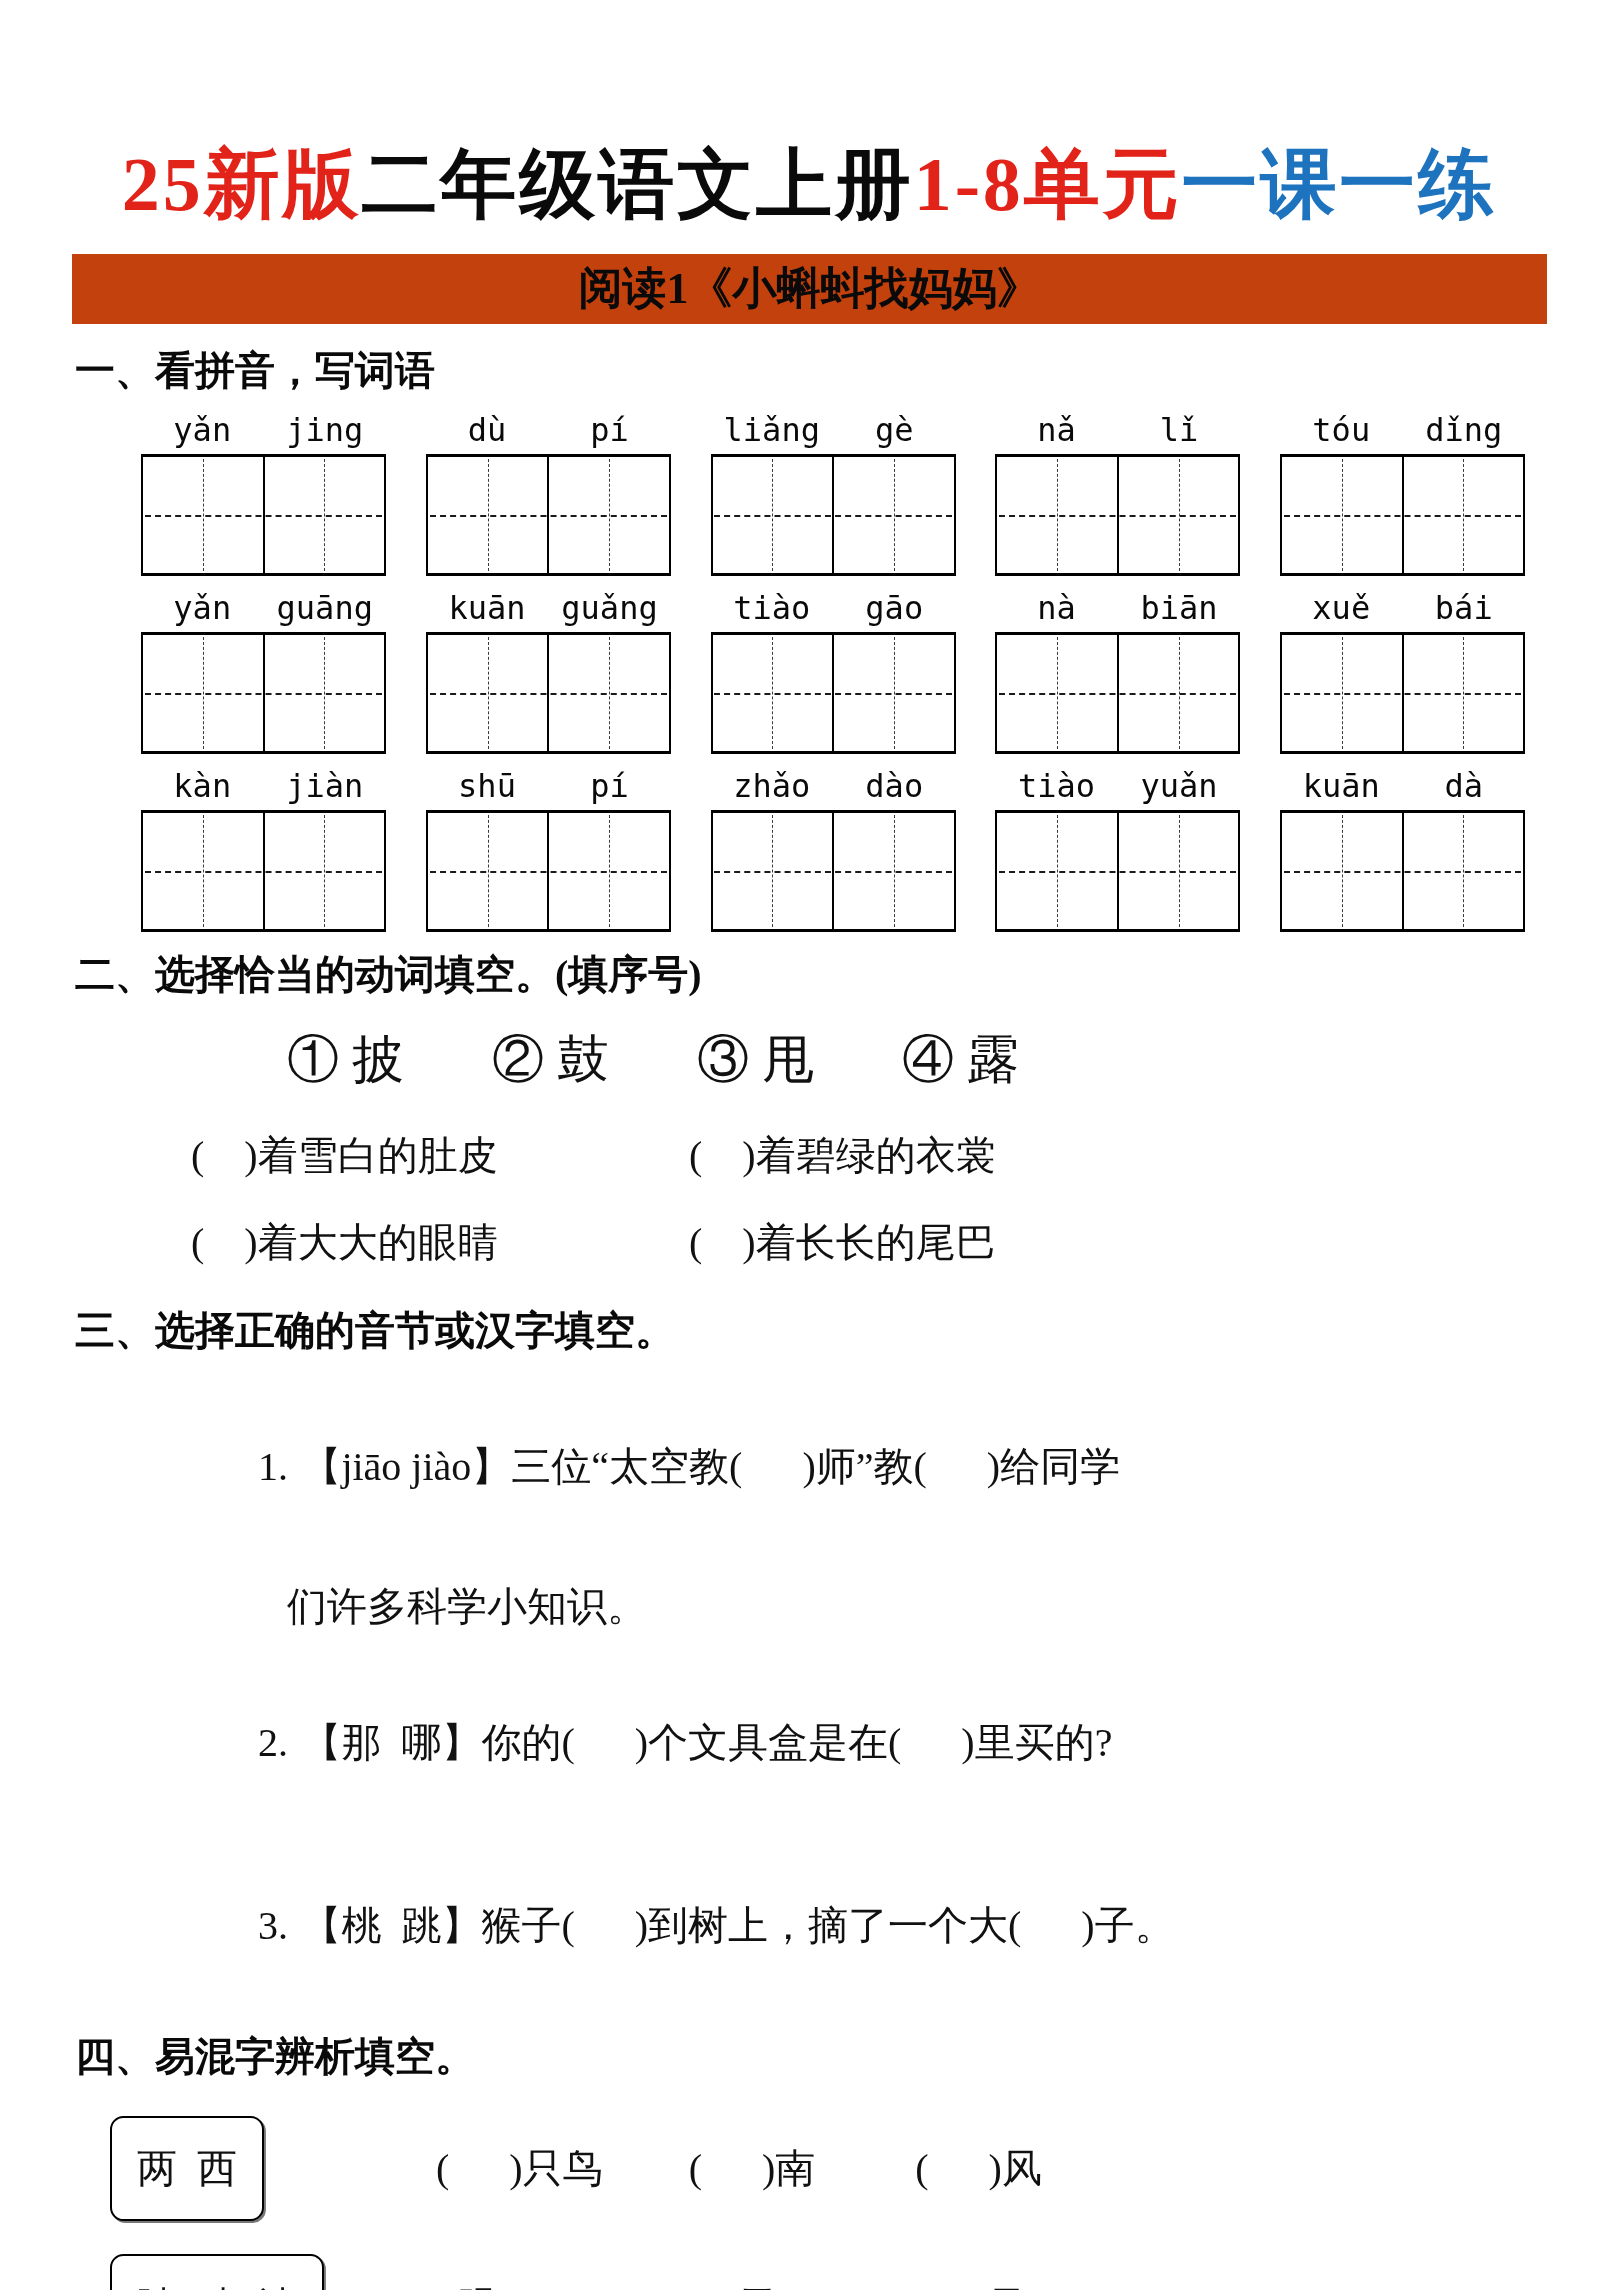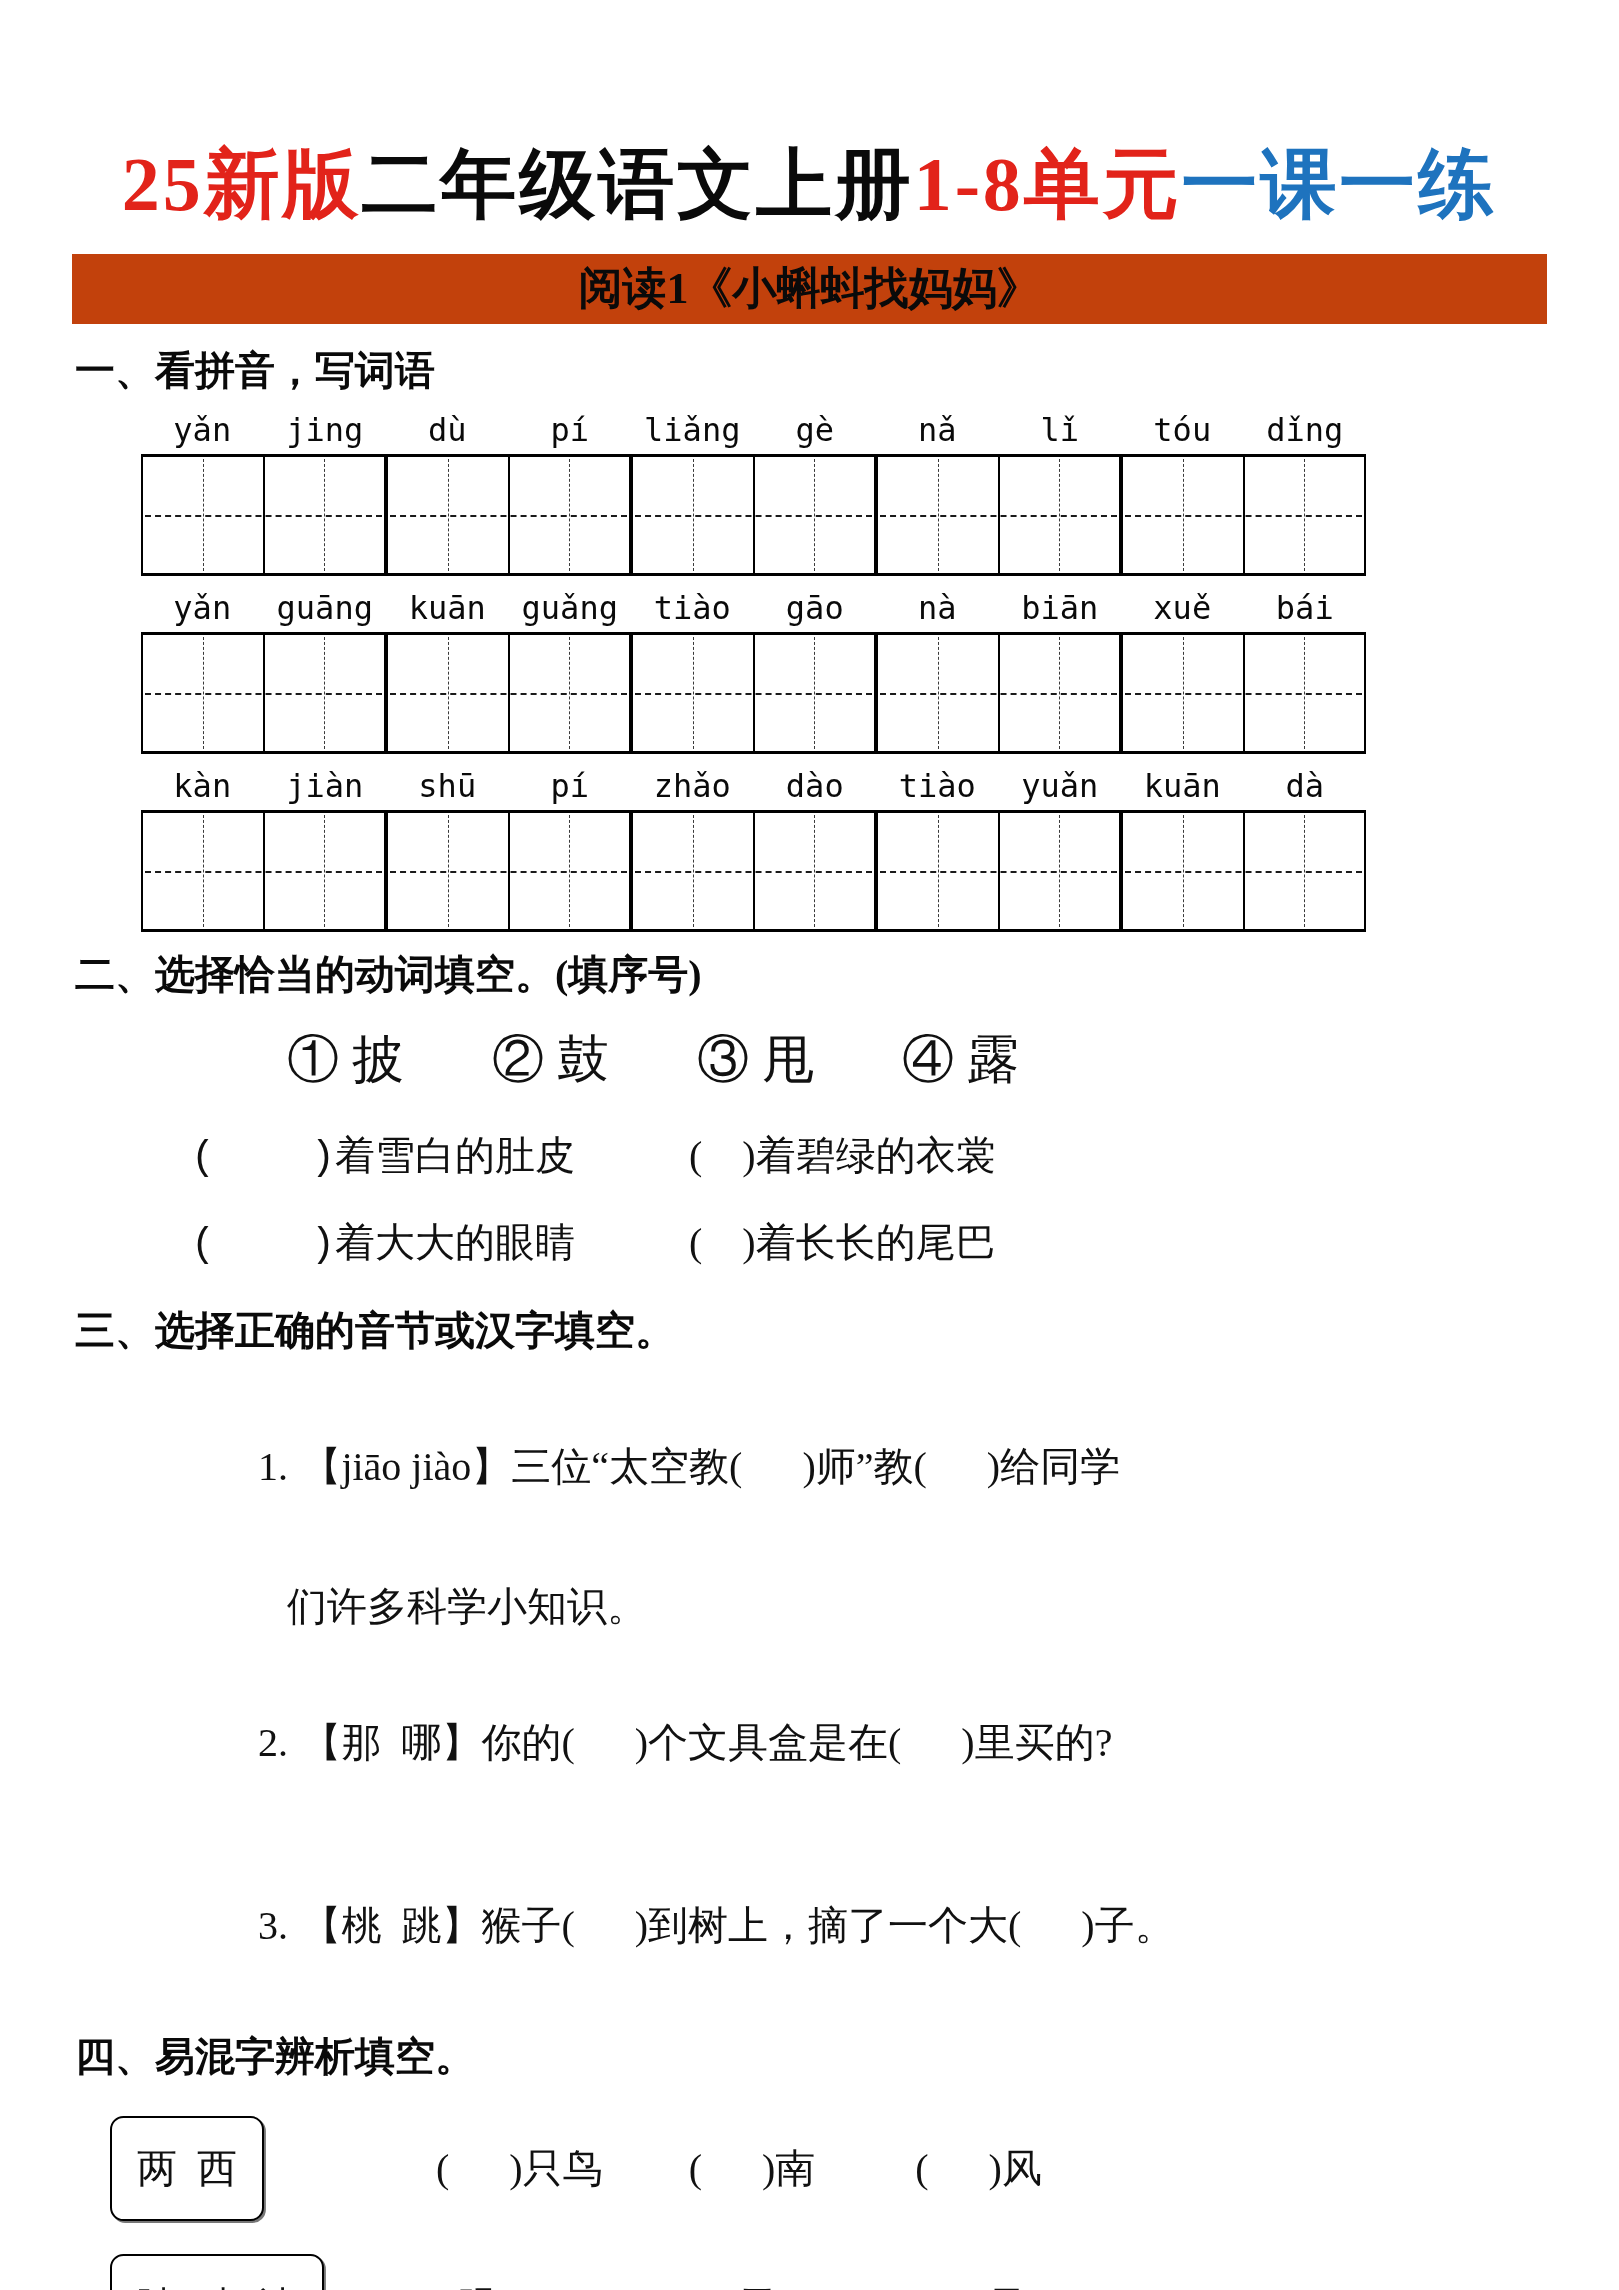--- a/index.html
+++ b/index.html
@@ -27,34 +27,34 @@
     font-size:44px; font-weight:bold; color:#0a0a0a;
   }
 
   .sec-header { font-size:40px; font-weight:bold; margin-left:75px; color:#0a0a0a; }
   .h1x { margin-top:19px; }
   .h2x { margin-top:15.3px; }
   .h3x { margin-top:32.5px; }
   .h4x { margin-top:29px; }
 
   
-  .py-row { display:flex; margin:13.4px 94px 0 141px; }
+  .py-row { display:flex; justify-content:space-between; margin:13.4px 94px 0 141px; }
   .py-pair { width:245px; }
   .syl-row { display:flex; margin-bottom:4.8px; }
   .syl { flex:1; text-align:center; font-family:"DejaVu Sans Mono", monospace; font-size:32px; color:#0a0a0a; }
   .tzg { position:relative; height:122px; border:2.9px solid #000; border-top-width:3.8px; border-bottom-width:3.8px; display:flex; background:#fff; }
   .tzg .cell { flex:1; position:relative; }
   .tzg .cell + .cell { border-left:2.9px solid #000; }
   .tzg .cell::before { content:""; position:absolute; left:50%; top:1.9px; bottom:1.9px; border-left:1.9px dashed #3a3a3a; }
   .tzg::after { content:""; position:absolute; left:1.9px; right:1.9px; top:50%; border-top:2.9px dashed #1a1a1a; }
 
   
   .opt-line { display:flex; gap:88px; margin:23px 0 0 287px; font-size:52px; }
   .two-col  { display:flex; margin:32.5px 0 0 191px; font-size:40px; }
-  .two-col .c1 { width:498px;font-family:Liberation Mono, monospace; }
+  .two-col .c1 { width:498px; }
 
   
   .s3-item { margin:34px 0 0 218px; font-size:40px; }
   .s3-item .num { display:inline-block; margin-right:13.4px; }
   .s3-cont { margin:38px 0 1px 287px; font-size:40px; }
 
   
   .s4-row { display:flex; align-items:center; margin-top:32.5px; margin-left:110px; font-size:40px; }
   .charbox {
     border:2.9px solid #000; border-radius:13.4px; padding:23px 25px;

